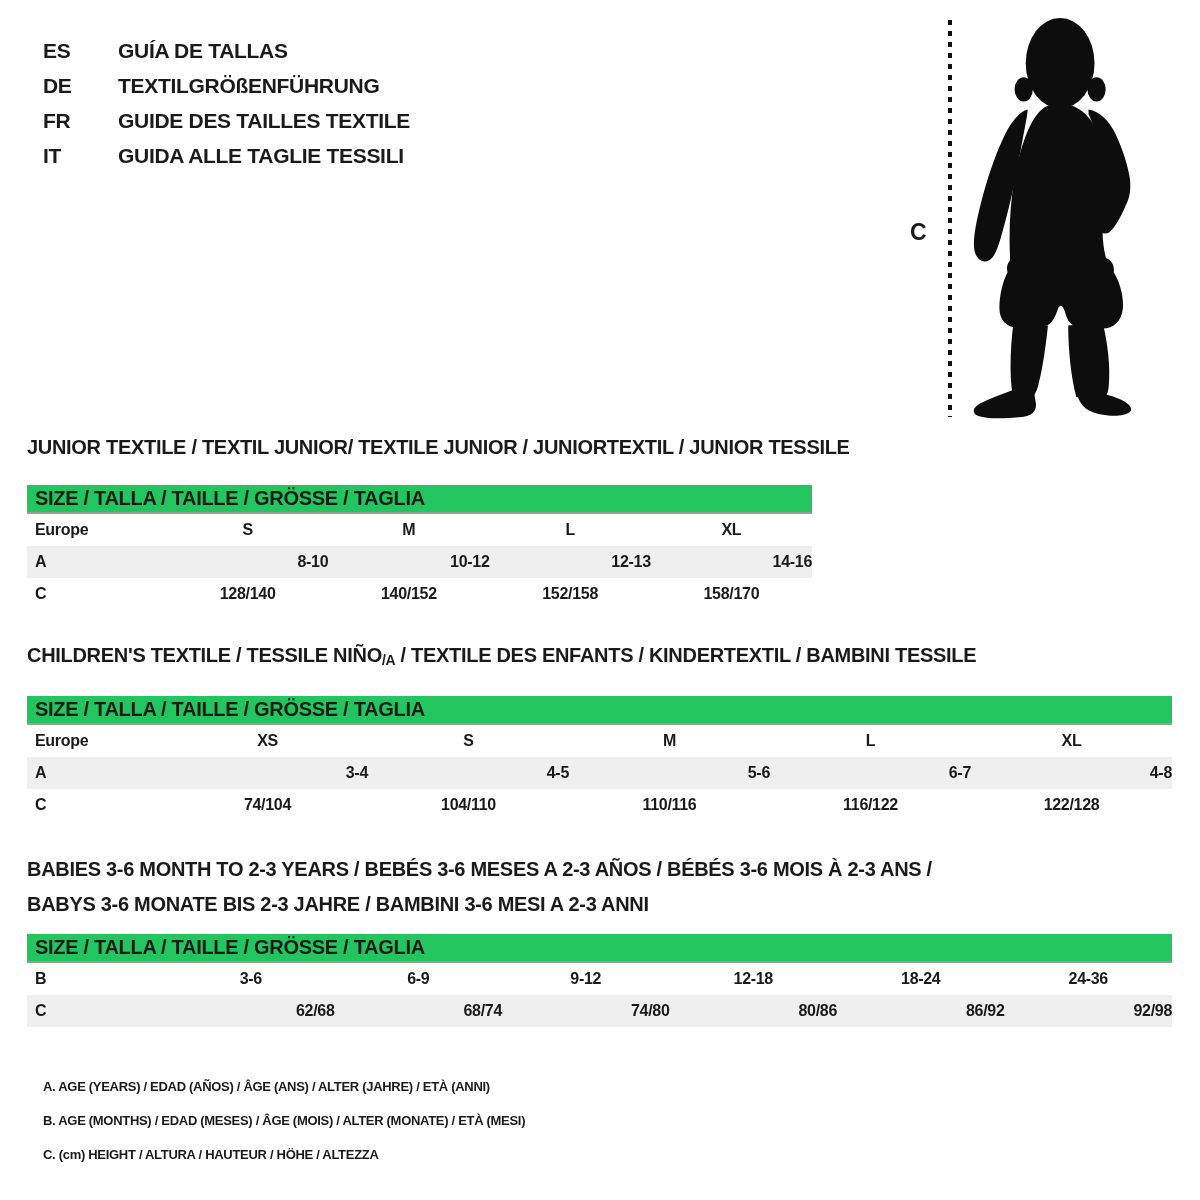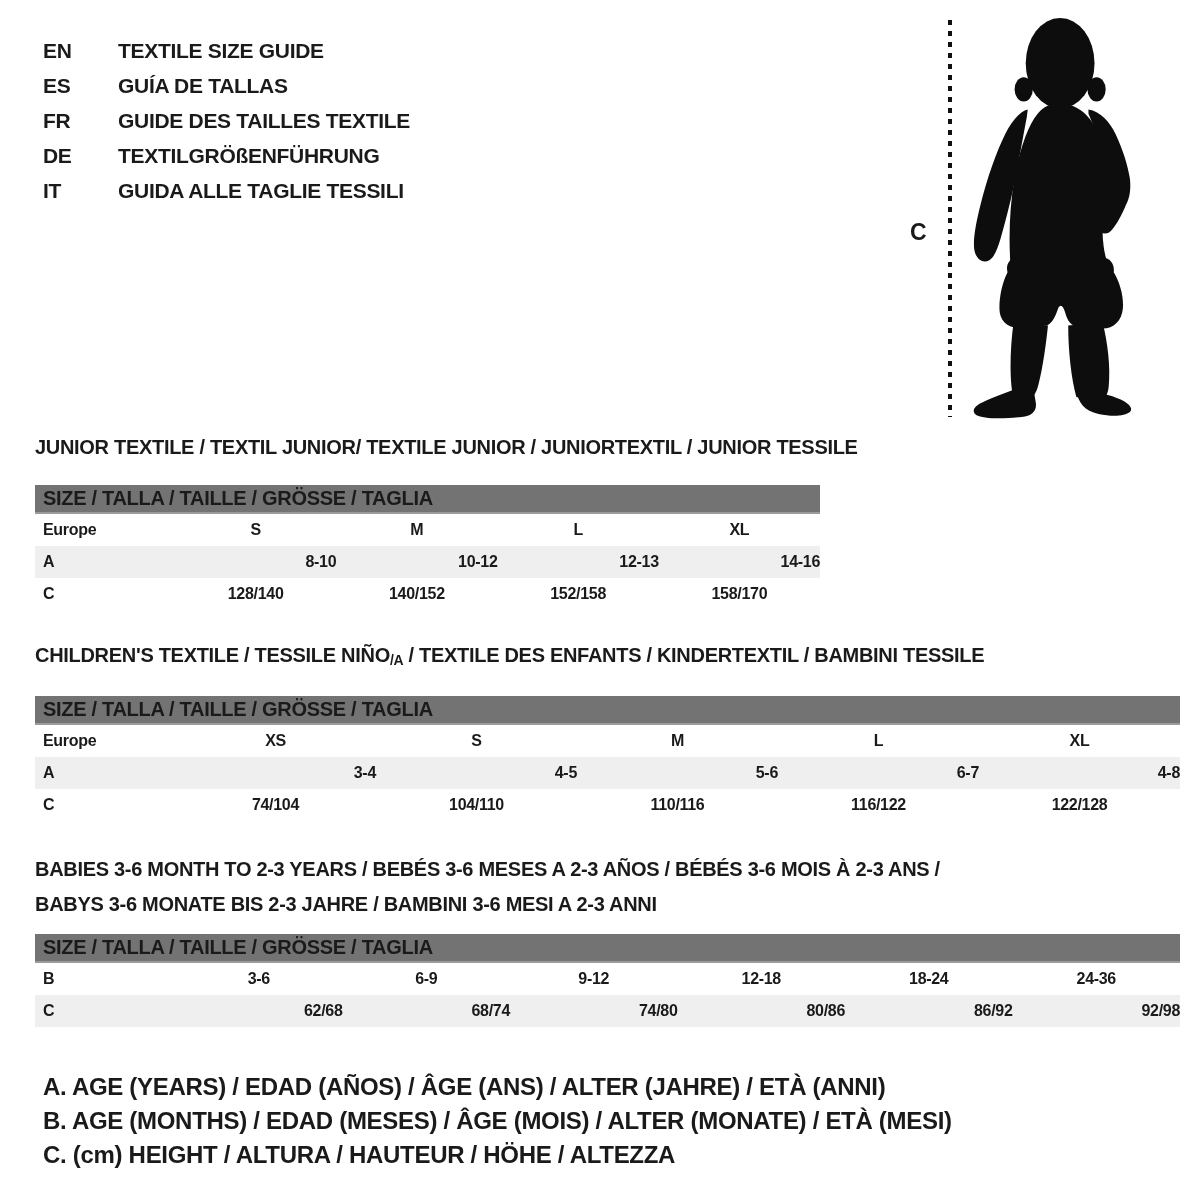--- a/index.html
+++ b/index.html
@@ -14,59 +14,55 @@
   .lang-code{width:75px;}
   .lang-title{white-space:nowrap;}
 
   
   .measure-line{position:absolute;left:948px;top:20px;width:4px;height:397px;
     background:repeating-linear-gradient(to bottom,#101010 0 5px,transparent 5px 11px);}
   .measure-label{position:absolute;left:910px;top:219px;font-size:23px;}
   .silhouette{position:absolute;left:963px;top:13px;width:172px;height:407px;}
 
   
-  .section{position:absolute;left:35px;}
+  .section{position:absolute;left:27px;}
   #sec-junior{top:437px;width:785px;}
   #sec-children{top:645px;width:1145px;}
   #sec-babies{top:852px;width:1145px;}
   .sec-title{font-size:20px;line-height:20px;margin-bottom:28px;white-space:nowrap;}
   #sec-children .sec-title{margin-bottom:26px;}
   #sec-babies .sec-title{line-height:35px;margin-bottom:12px;}
   .sub{font-size:14px;vertical-align:-3px;}
 
-  .size-bar{height:27px;background:#737373;border-bottom:2px solid #9b9b9b;
+  .size-bar{height:27px;background:#22c55e;border-bottom:2px solid #9b9b9b;
     line-height:27px;padding-left:8px;font-size:20px;}
   table.size-table{width:100%;border-collapse:collapse;table-layout:fixed;font-size:16px;}
   table.size-table td{height:32px;text-align:center;padding:0;white-space:nowrap;}
   table.size-table td:first-child{text-align:left;padding-left:8px;}
   tr.shaded td{background:#efefef;text-align:right;}
   col.col-label{width:140px;}
 
   
-  .notes{position:absolute;left:43px;top:1070px;font-size:24px;line-height:34px;white-space:nowrap;}
+  .notes{position:absolute;left:43px;top:1070px;font-size:13px;line-height:34px;white-space:nowrap;}
 </style>
 </head>
 <body>
 
 <div class="langs">
   <div class="lang-row">
-    <span class="lang-code">EN</span>
-    <span class="lang-title">TEXTILE SIZE GUIDE</span>
-  </div>
-  <div class="lang-row">
     <span class="lang-code">ES</span>
     <span class="lang-title">GUÍA DE TALLAS</span>
   </div>
   <div class="lang-row">
+    <span class="lang-code">DE</span>
+    <span class="lang-title">TEXTILGRÖßENFÜHRUNG</span>
+  </div>
+  <div class="lang-row">
     <span class="lang-code">FR</span>
     <span class="lang-title">GUIDE DES TAILLES TEXTILE</span>
-  </div>
-  <div class="lang-row">
-    <span class="lang-code">DE</span>
-    <span class="lang-title">TEXTILGRÖßENFÜHRUNG</span>
   </div>
   <div class="lang-row">
     <span class="lang-code">IT</span>
     <span class="lang-title">GUIDA ALLE TAGLIE TESSILI</span>
   </div>
 </div>
 
 <div class="measure-line"></div>
 <div class="measure-label">C</div>
 <svg class="silhouette" viewBox="0 0 170 405" preserveAspectRatio="none" xmlns="http://www.w3.org/2000/svg" fill="#0d0d0d">

